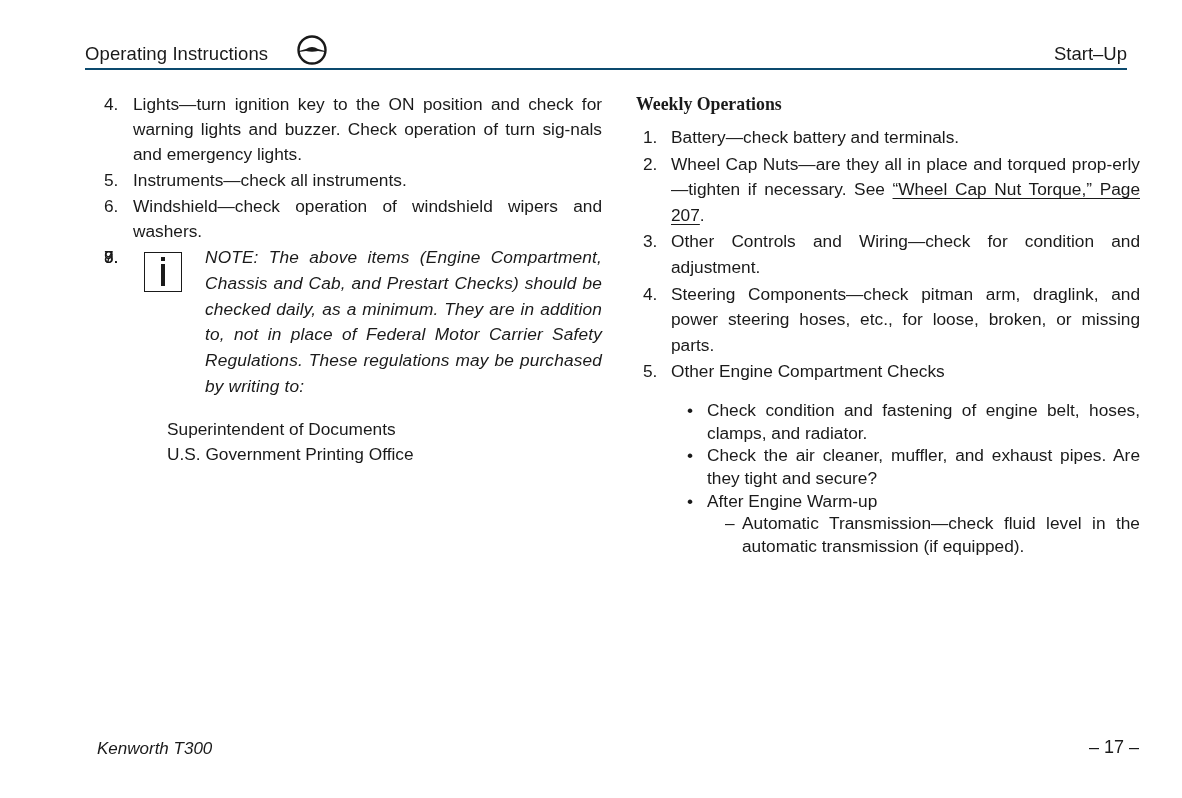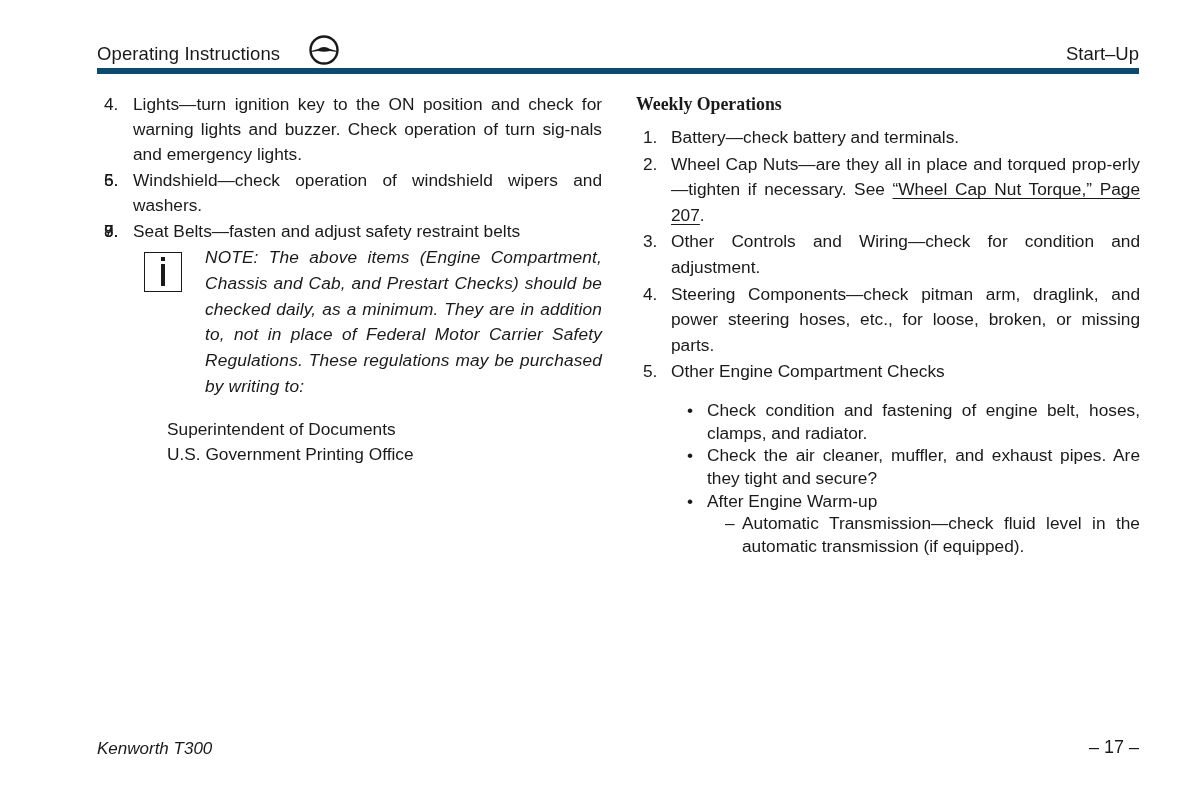--- a/index.html
+++ b/index.html
@@ -10,25 +10,25 @@
     body {
       width: 1182px;
       height: 798px;
       position: relative;
       overflow: hidden;
       font-family: "Liberation Sans", sans-serif;
       color: #1a1a1a;
     }
     .header {
       position: absolute;
-      left: 97px;
+      left: 85px;
       top: 34px;
       width: 1042px;
       height: 34px;
-      border-bottom: 6px solid #0c4a6e;
+      border-bottom: 2px solid #0c4a6e;
     }
     .header-title {
       position: absolute;
       left: 0;
       top: 9px;
       font-size: 18.5px;
       letter-spacing: 0.1px;
     }
     .header-icon {
       position: absolute;
@@ -184,25 +184,25 @@
       <circle cx="16" cy="16" r="13.5" fill="none" stroke="#1a1a1a" stroke-width="2.4"></circle>
       <path d="M3 17 L10 15 Q16 11 22 15 L29 17 L29 18 L22 17 Q16 18.5 10 17 L3 18 Z" fill="#1a1a1a"></path>
     </svg>
   </span>
   <span class="header-section">Start–Up</span>
 </div>
 
 <div class="col col-left">
   <ol class="steps">
     <li><span class="num">4.</span><span>Lights—turn ignition key to the ON position and check for warning lights and buzzer. Check operation of turn sig-nals and emergency lights.</span></li>
-    <li><span class="num">5.</span></li>
+    <li><span class="num">5.</span><span>Instruments—check all instruments.</span></li>
     <li><span class="num">6.</span><span>Windshield—check operation of windshield wipers and washers.</span></li>
     <li><span class="num">7.</span></li>
     <li><span class="num">8.</span></li>
-    <li><span class="num">9.</span><span>Seat Belts—fasten and adjust safety restraint belts</span></li>
+    <li><span class="num">9.</span></li>
   </ol>
 
   <div class="note">
     <span class="note-icon">
       <span class="dot"></span>
       <span class="stem"></span>
     </span>
     <span>NOTE: The above items (Engine Compartment, Chassis and Cab, and Prestart Checks) should be checked daily, as a minimum. They are in addition to, not in place of Federal Motor Carrier Safety Regulations. These regulations may be purchased by writing to:</span>
   </div>
 

